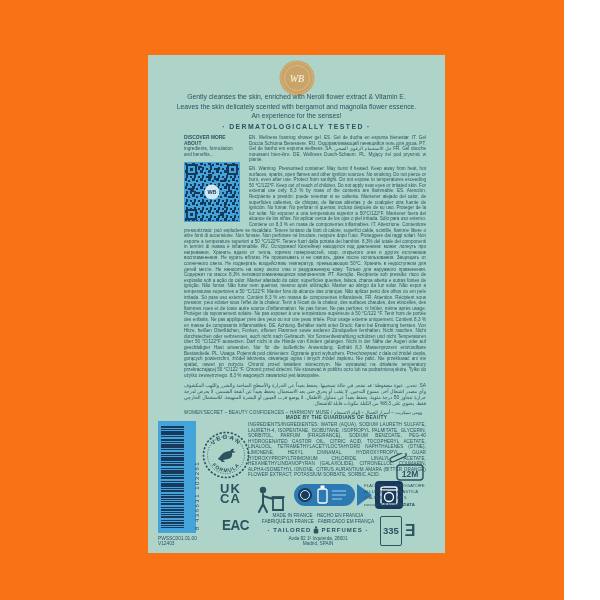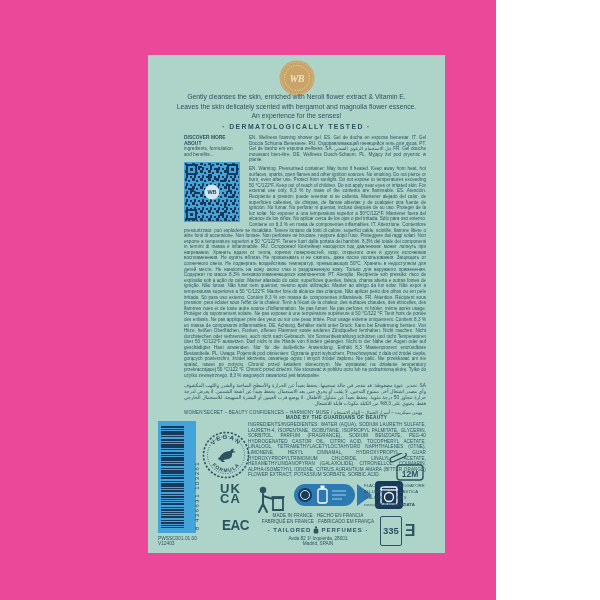--- a/index.html
+++ b/index.html
@@ -1,17 +1,17 @@
 <!DOCTYPE html>
 <html><head>
 <meta charset="utf-8">
 <style>
   * { box-sizing: border-box; margin: 0; padding: 0; }
   html,body { width:600px; height:600px; background:#ffffff; font-family:"Liberation Sans", sans-serif; }
-  .page { position:relative; width:496px; height:600px; background:#ec4899; overflow:hidden; }
+  .page { position:relative; width:564px; height:600px; background:#f97316; overflow:hidden; }
   .label { position:absolute; left:148px; top:55px; width:297px; height:498px; background:#aed4ca; color:#2b5360; overflow:hidden; }
 
   .emblem { position:absolute; left:130px; top:4px; width:38px; height:38px; }
 
   .tagline { position:absolute; left:10px; top:37px; width:277px; text-align:center;
              font-size:6.8px; line-height:9.6px; color:#2b5360; }
   .dermo { position:absolute; left:10px; top:68px; width:277px; text-align:center;
            font-size:6.9px; font-weight:600; letter-spacing:1.4px; }
 
   .flow { position:absolute; left:36px; top:80px; width:242px; height:280px; overflow:hidden;

